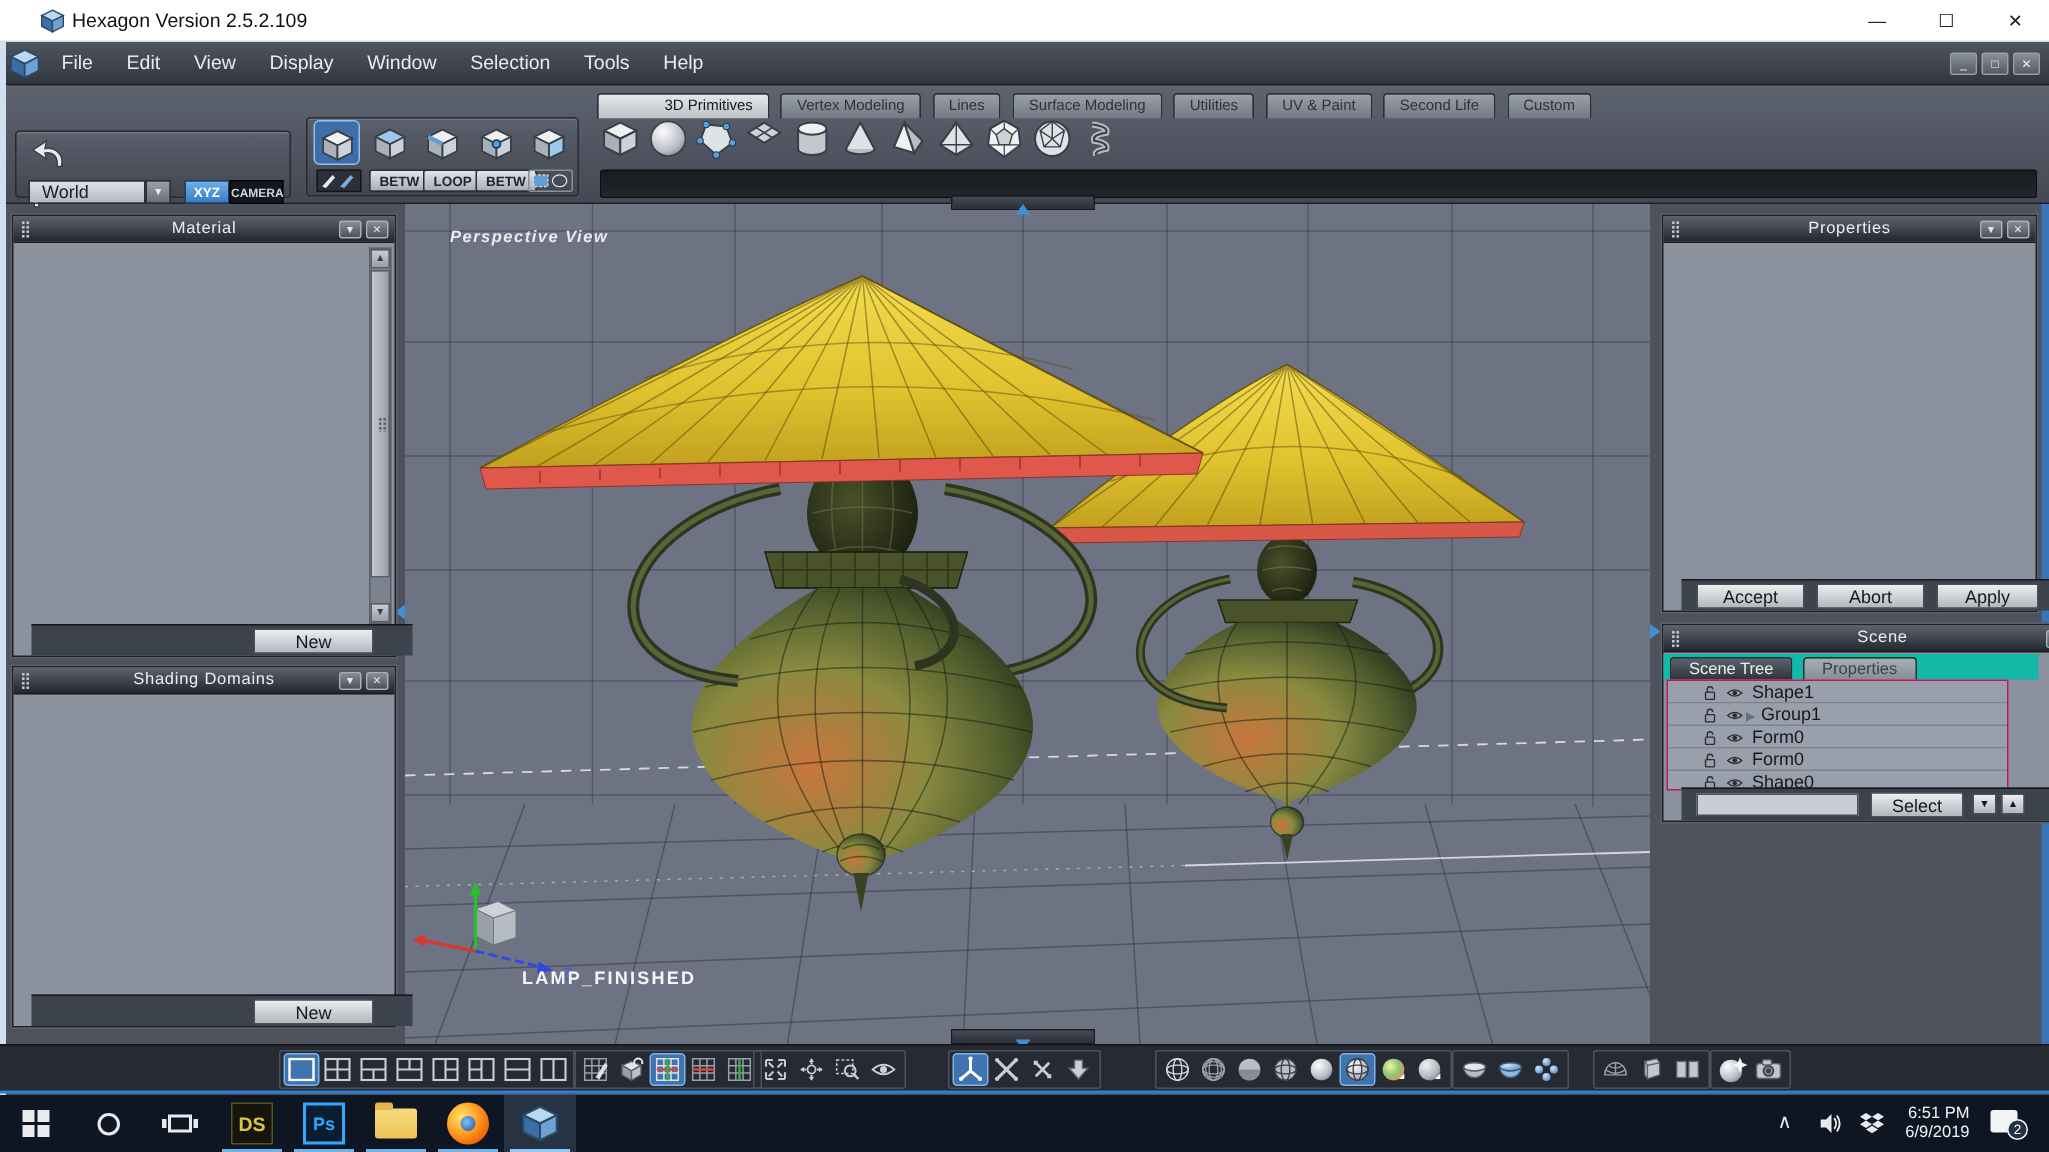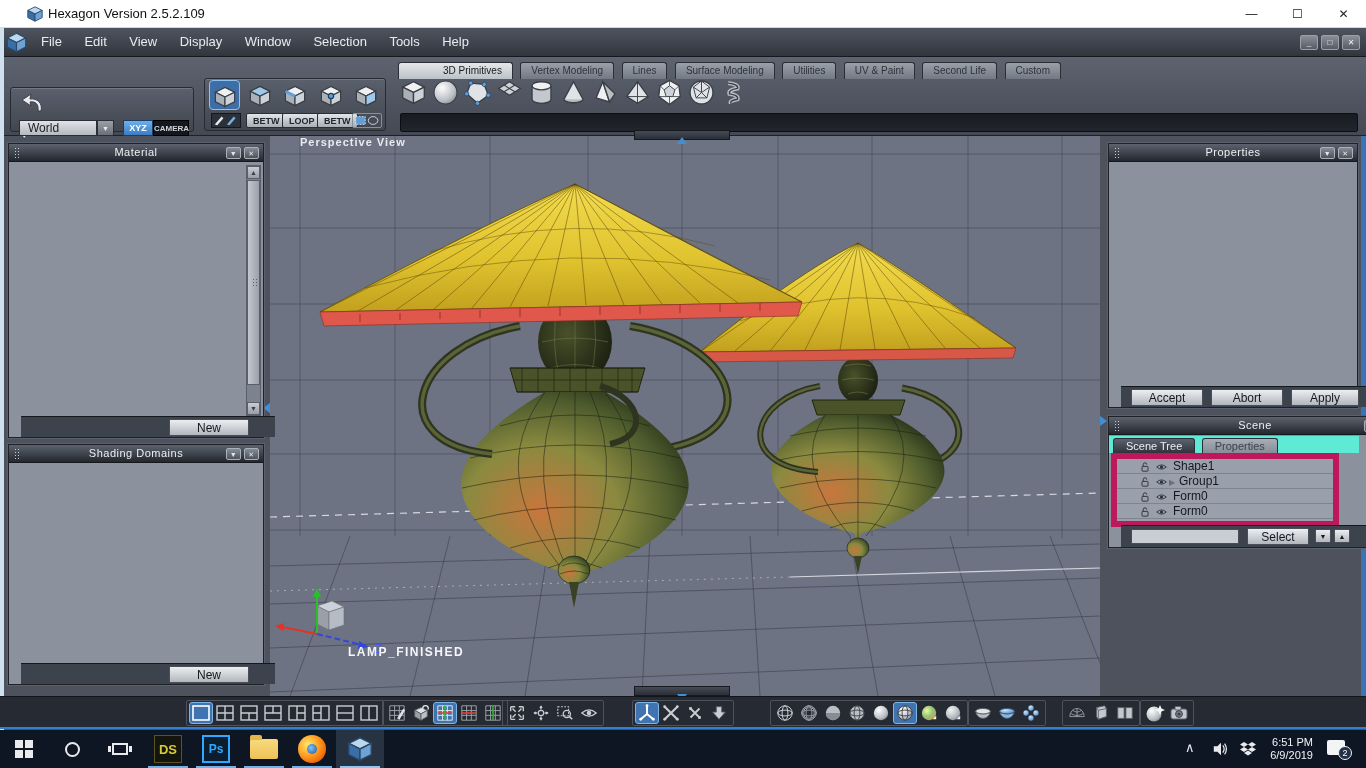--- a/index.html
+++ b/index.html
@@ -56,21 +56,21 @@
 
   
   .srow { position:relative; height:15px; border-bottom:1px solid #7d8490; background:#99a0ab; color:#14181e; font-size:12px; line-height:15px; }
   .srow .nm { position:absolute; left:56px; }
   .stab { display:inline-block; height:16px; line-height:15px; padding:0 12px; font-size:11px; border:1px solid #2a2e36; border-bottom:none; border-radius:3px 3px 0 0; }
   .stab.active { background:linear-gradient(#5c636e,#2c3038); color:#eceef1; }
   .stab.idle { background:linear-gradient(#a8aeb6,#858b95); color:#3c414a; }
 
   
   #viewport { left:270px; top:136px; width:830px; height:560px; background:#6e7384; overflow:hidden; }
-  #vp-label { left:30px; top:0; color:#e9ebee; font-size:11px; font-weight:bold; letter-spacing:1px; }
+  #vp-label { left:30px; top:16px; color:#e9ebee; font-size:11px; font-weight:bold; letter-spacing:1px;font-style:italic; }
   .collapse-h { width:96px; height:10px; background:linear-gradient(#454b55,#2b2f37); border:1px solid #16191e; text-align:center; }
   .tri-up { display:inline-block; width:0; height:0; border-left:5px solid transparent; border-right:5px solid transparent; border-bottom:7px solid #3f8fd4; margin-bottom:1px; }
   .tri-dn { display:inline-block; width:0; height:0; border-left:5px solid transparent; border-right:5px solid transparent; border-top:7px solid #3f8fd4; margin-top:1px; }
   .edge-tri-l { width:0; height:0; border-top:5px solid transparent; border-bottom:5px solid transparent; border-right:7px solid #3f8fd4; }
   .edge-tri-r { width:0; height:0; border-top:5px solid transparent; border-bottom:5px solid transparent; border-left:7px solid #3f8fd4; }
 
   
   #bottombar { left:0; top:696px; width:1366px; height:32px; background:#262a32; border-top:1px solid #121519; }
   .bgroup { position:absolute; top:3px; height:26px; border:1px solid #4d525c; border-radius:2px; padding:1px 2px; display:flex; align-items:center; }
   .ibtn { width:24px; height:22px; display:flex; align-items:center; justify-content:center; color:#c9cdd4; }
@@ -458,25 +458,25 @@
     </div>
   </div>
 
   <div class="abs panel" style="left:1108px;top:416px;width:294px;height:132px">
     <div class="ptitle">
       <span class="grip"></span>
       <span>Scene</span>
       <span class="tbt" style="right:22px">▼</span>
       <span class="tbt" style="right:4px">✕</span>
     </div>
-    <div class="abs" style="left:0;top:19px;width:250px;height:17px;background:#5eead4">
+    <div class="abs" style="left:0;top:19px;width:250px;height:17px;background:#14b8a6">
       <span class="stab active" style="margin-left:4px">Scene Tree</span>
       <span class="stab idle" style="margin-left:2px">Properties</span>
     </div>
-    <div class="abs" style="left:2px;top:36px;width:228px;height:74px;overflow:hidden;background:#99a0ab;border:6px solid #be185d">
+    <div class="abs" style="left:2px;top:36px;width:228px;height:74px;overflow:hidden;background:#99a0ab;border:1px solid #be185d">
       <div class="srow">
         <svg class="abs ic" style="left:22px;top:2px;color:#2a2e34" width="12" height="12" viewBox="0 0 20 20">
             <use href="#g-lock"></use>
           </svg>
         <svg class="abs ic" style="left:38px;top:2px;color:#2a2e34" width="13" height="12" viewBox="0 0 20 20">
             <use href="#g-eye"></use>
           </svg>
         <span class="nm">Shape1</span>
       </div>
       <div class="srow">

